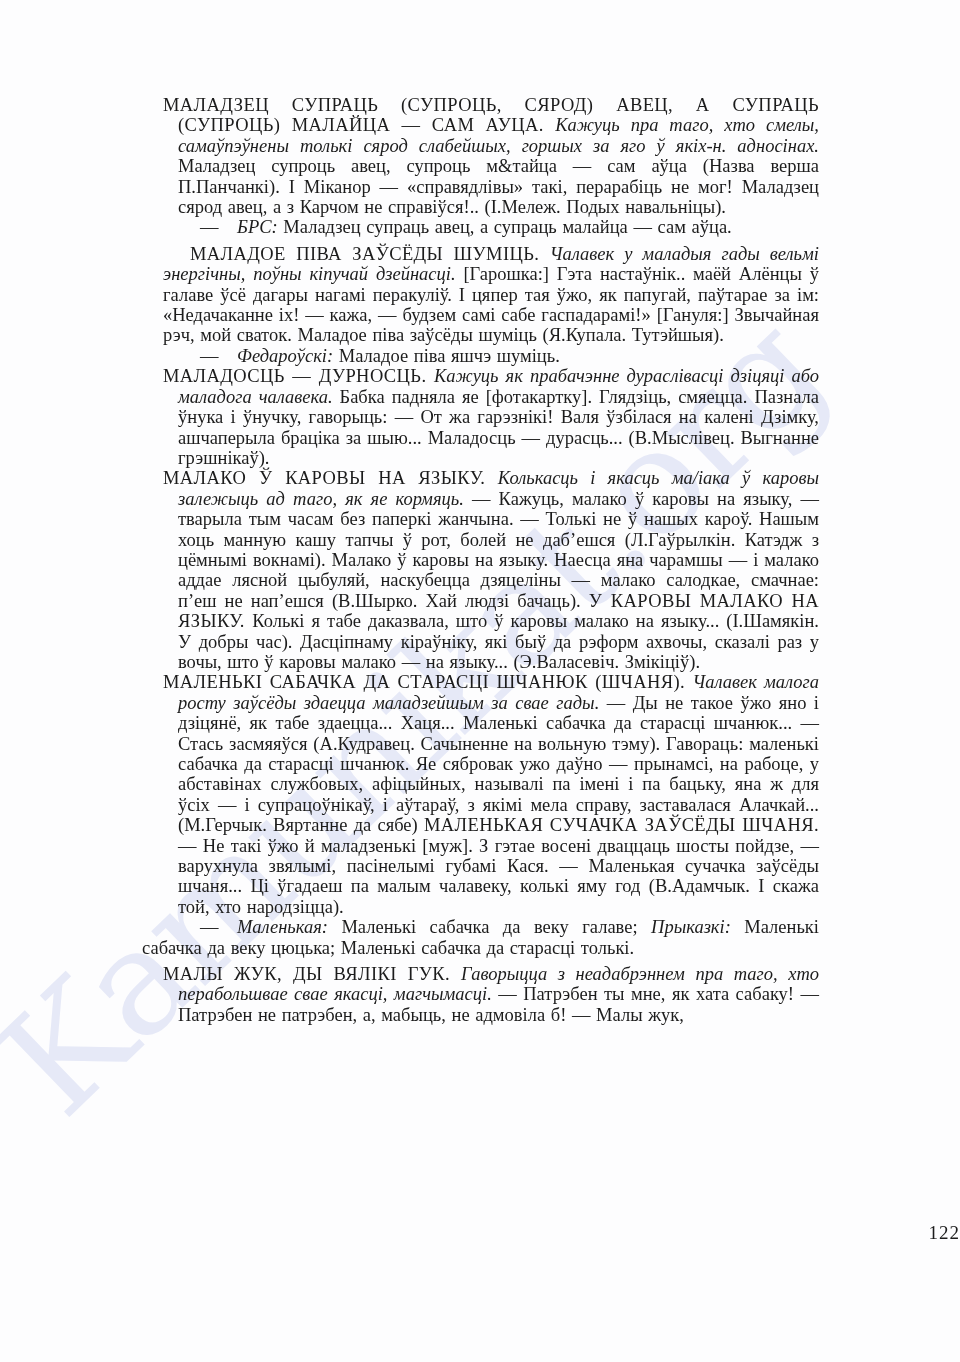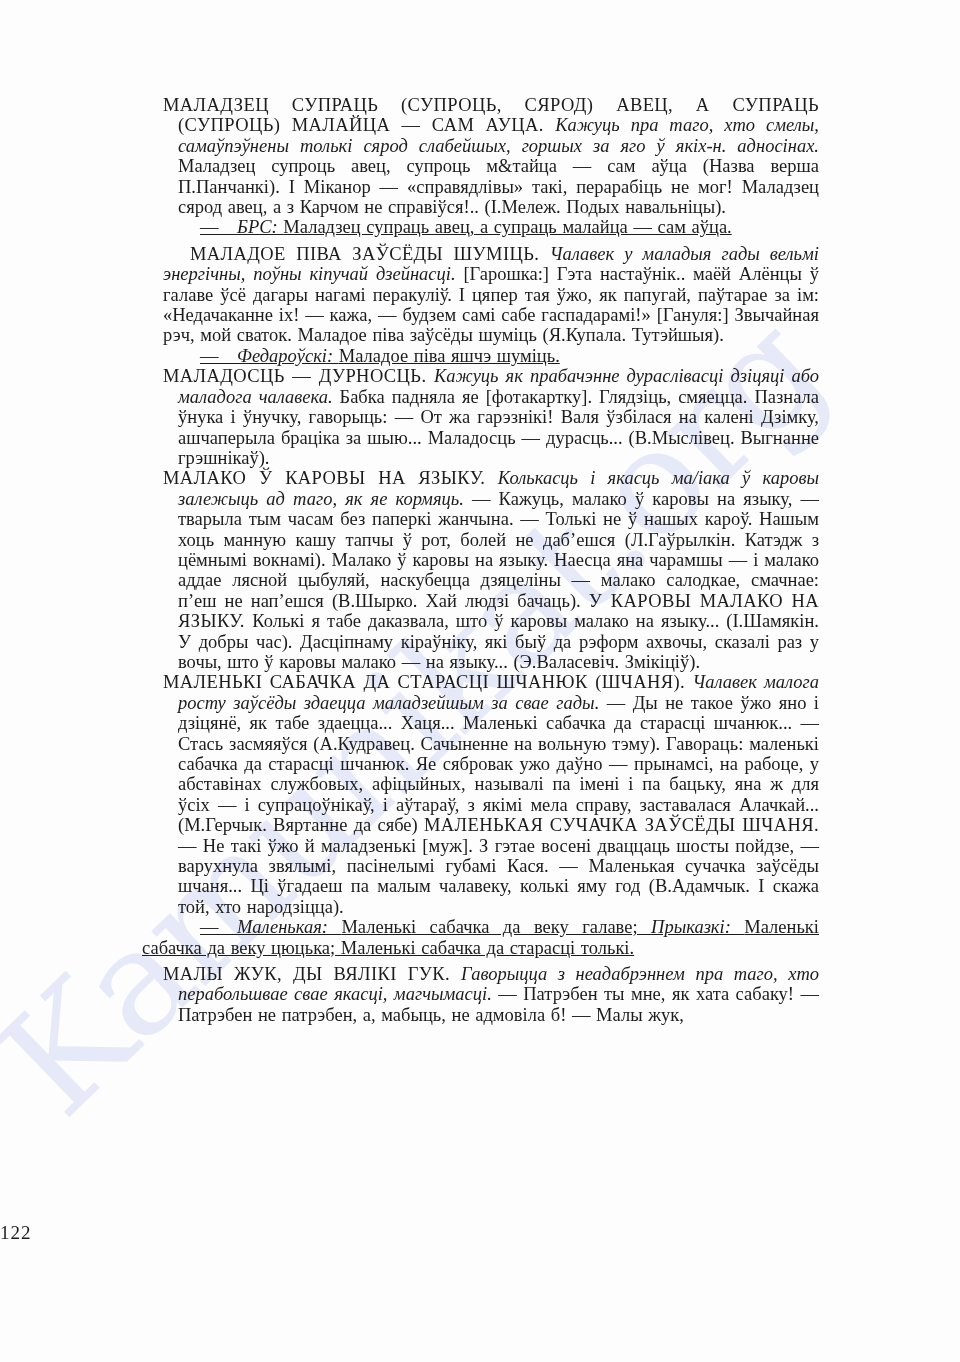--- a/index.html
+++ b/index.html
@@ -54,37 +54,36 @@
   }
   p.entry.indent-first {
     padding-left: 0;
     text-indent: 27px;
     margin-top: 6px;
   }
   p.reference {
     margin-left: -21px;
     padding-left: 0;
     text-indent: 58px;
-    text-decoration: underline;
   }
   p.gap-before {
     margin-top: 6px;
   }
   .seg-caps {
     letter-spacing: 0.4px;
   }
   .seg-i {
     font-style: italic;
   }
   .page-number {
     position: absolute;
     left: 0;
     right: 0;
     top: 1222px;
-    text-align: left;
+    text-align: right;
     font-size: 19px;
     letter-spacing: 1px;
     z-index: 1;
   }
 </style>
 </head>
 <body>
 
 <div class="page">
   <div class="watermark">Kamunikat.org</div>

